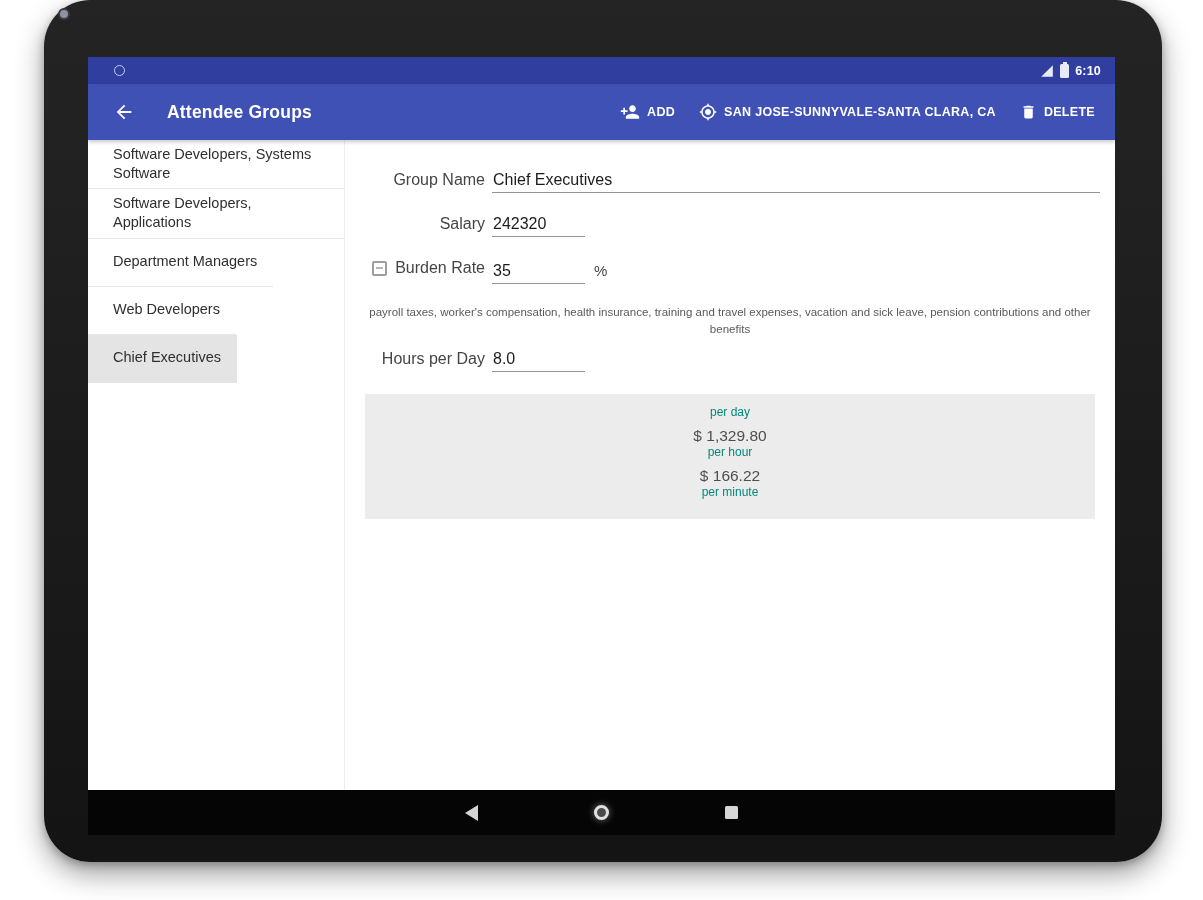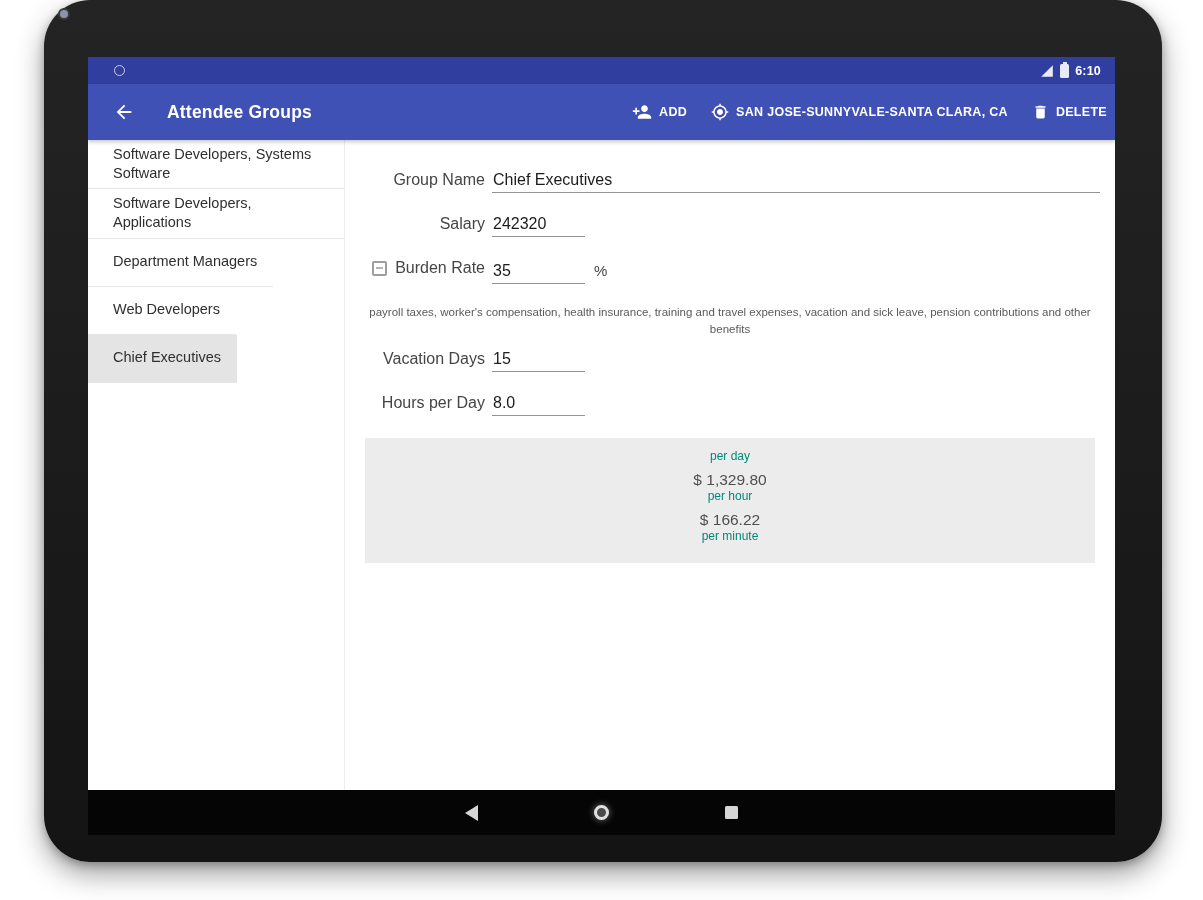--- a/index.html
+++ b/index.html
@@ -34,21 +34,21 @@
   .notif-dot { width:11px; height:11px; border:1.5px solid #c7cce8; border-radius:50%; display:inline-block; }
   .sb-right { margin-left:auto; display:flex; align-items:center; gap:6px; }
   .sb-right svg { display:block; }
   .battery { width:9px; height:14px; background:#e8eaf6; border-radius:1.5px; position:relative; }
   .battery:before { content:""; position:absolute; top:-2px; left:2.5px; width:4px; height:2px; background:#e8eaf6; }
   .sb-time { font-size:12.5px; font-weight:700; letter-spacing:0.2px; }
 
   
   .appbar {
     height:56px; flex:none; background:#3F51B5; color:#ffffff;
-    display:flex; align-items:center; padding:0 8px 0 23px;
+    display:flex; align-items:center; padding:0 20px 0 23px;
     box-shadow:0 2px 4px rgba(0,0,0,0.22); position:relative; z-index:2;
   }
   .back-btn { width:26px; height:26px; display:flex; align-items:center; justify-content:center; flex:none; }
   .appbar-title { font-size:17.5px; font-weight:700; margin-left:30px; letter-spacing:0.2px; }
   .appbar-actions { margin-left:auto; display:flex; align-items:center; gap:24px; }
   .action { display:flex; align-items:center; gap:7px; color:#ffffff; }
   .action .lbl { font-size:12.5px; font-weight:700; letter-spacing:0.3px; white-space:nowrap; }
   .action svg { display:block; }
 
   
@@ -194,24 +194,20 @@
               <span class="flabel">
                 <span class="checkbox"></span>
                 <span>Burden Rate</span>
               </span>
               <span class="finput">35</span>
               <span class="unit">%</span>
             </div>
 
             <div class="helper">payroll taxes, worker's compensation, health insurance, training and travel expenses, vacation and sick leave, pension contributions and other benefits</div>
 
-            <div class="frow">
-              <span class="flabel">Vacation Days</span>
-              <span class="finput">15</span>
-            </div>
 
             <div class="frow">
               <span class="flabel">Hours per Day</span>
               <span class="finput">8.0</span>
             </div>
 
             <div class="summary">
               <div class="sum-col">
                 <div class="sum-label">per day</div>
                 <div class="sum-value">$ 1,329.80</div>

